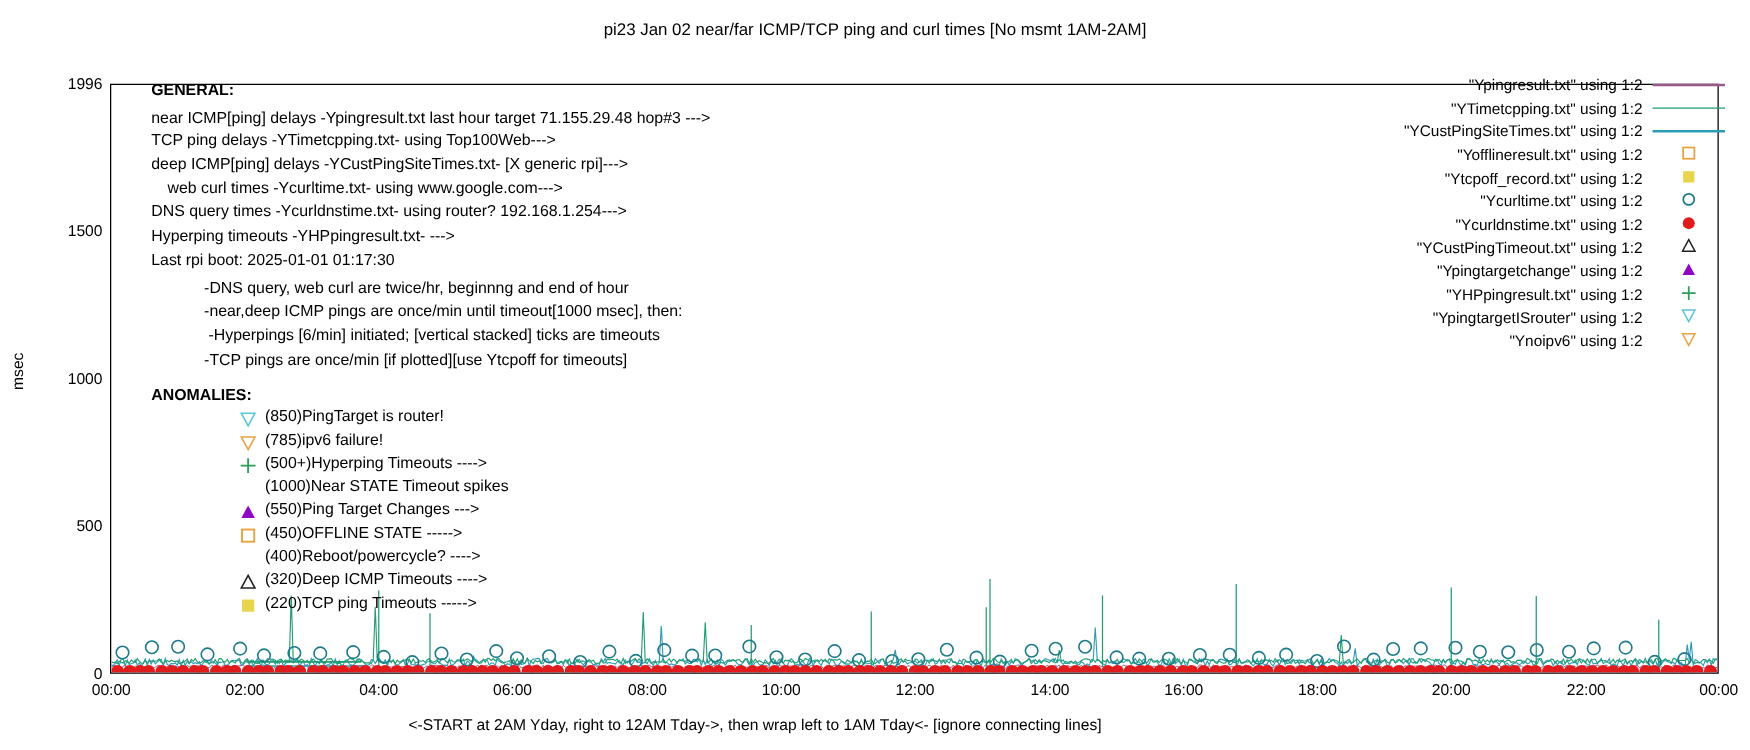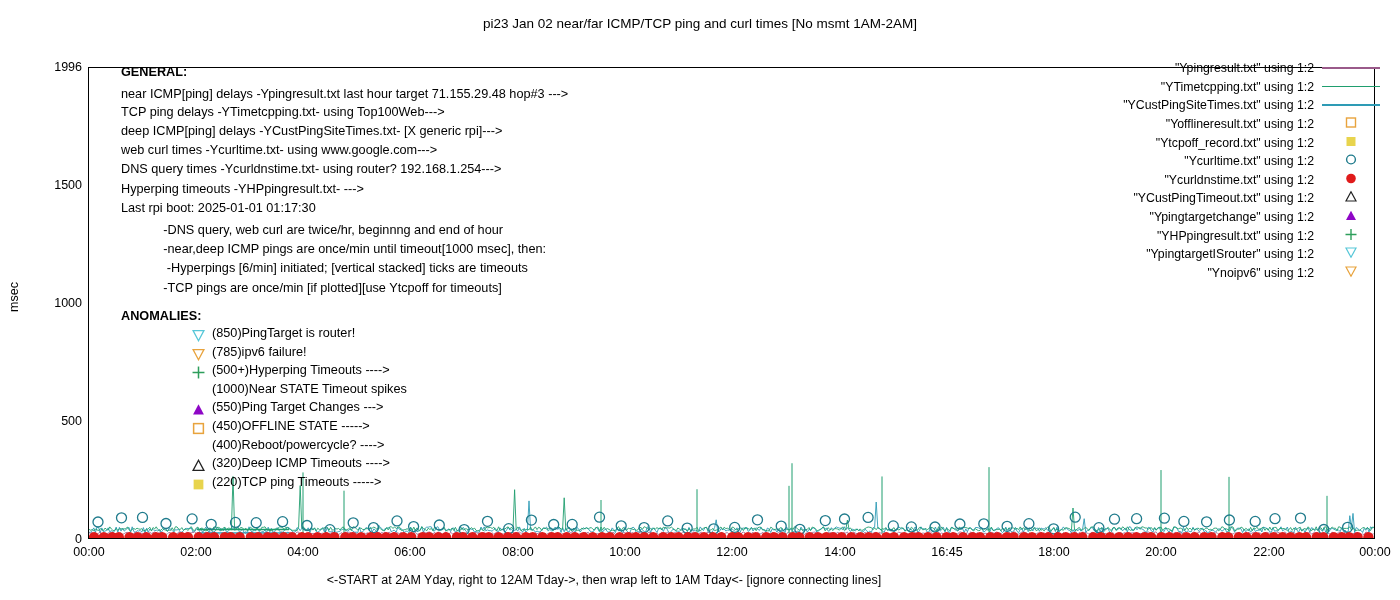--- a/index.html
+++ b/index.html
@@ -384,34 +384,34 @@
 
   <div>
     <div class="xtick" style="left:89px">00:00</div>
     <div class="xtick" style="left:196px">02:00</div>
     <div class="xtick" style="left:303px">04:00</div>
     <div class="xtick" style="left:410px">06:00</div>
     <div class="xtick" style="left:518px">08:00</div>
     <div class="xtick" style="left:625px">10:00</div>
     <div class="xtick" style="left:732px">12:00</div>
     <div class="xtick" style="left:840px">14:00</div>
-    <div class="xtick" style="left:947px">16:45</div>
+    <div class="xtick" style="left:947px">16:00</div>
     <div class="xtick" style="left:1054px">18:00</div>
     <div class="xtick" style="left:1161px">20:00</div>
     <div class="xtick" style="left:1269px">22:00</div>
     <div class="xtick" style="left:1375px">00:00</div>
   </div>
 
   <div class="xlabel">&lt;-START at 2AM Yday, right to 12AM Tday-&gt;, then wrap left to 1AM Tday&lt;- [ignore connecting lines]</div>
 
   <div class="ann ann-bold" style="left:121px; top:63px;">GENERAL:</div>
   <div class="ann" style="left:121px; top:85px;">near ICMP[ping] delays -Ypingresult.txt last hour target 71.155.29.48 hop#3 ---&gt;</div>
   <div class="ann" style="left:121px; top:103px;">TCP ping delays -YTimetcpping.txt- using Top100Web---&gt;</div>
   <div class="ann" style="left:121px; top:122px;">deep ICMP[ping] delays -YCustPingSiteTimes.txt- [X generic rpi]---&gt;</div>
-  <div class="ann" style="left:121px; top:141px;text-align:center;">web curl times -Ycurltime.txt- using www.google.com---&gt;</div>
+  <div class="ann" style="left:134px; top:141px;text-align:center;">web curl times -Ycurltime.txt- using www.google.com---&gt;</div>
   <div class="ann" style="left:121px; top:160px;">DNS query times -Ycurldnstime.txt- using router? 192.168.1.254---&gt;</div>
   <div class="ann" style="left:121px; top:180px;">Hyperping timeouts -YHPpingresult.txt- ---&gt;</div>
   <div class="ann" style="left:121px; top:199px;">Last rpi boot: 2025-01-01 01:17:30</div>
   <div class="ann" style="left:121px; top:221px;">            -DNS query, web curl are twice/hr, beginnng and end of hour</div>
   <div class="ann" style="left:121px; top:240px;">            -near,deep ICMP pings are once/min until timeout[1000 msec], then:</div>
   <div class="ann" style="left:121px; top:259px;">             -Hyperpings [6/min] initiated; [vertical stacked] ticks are timeouts</div>
   <div class="ann" style="left:121px; top:279px;">            -TCP pings are once/min [if plotted][use Ytcpoff for timeouts]</div>
 
   <div class="ann ann-bold" style="left:121px; top:307px;">ANOMALIES:</div>
   <div id="anomaly-list" style="position:absolute; left:188px; top:326px; width:420px;">

